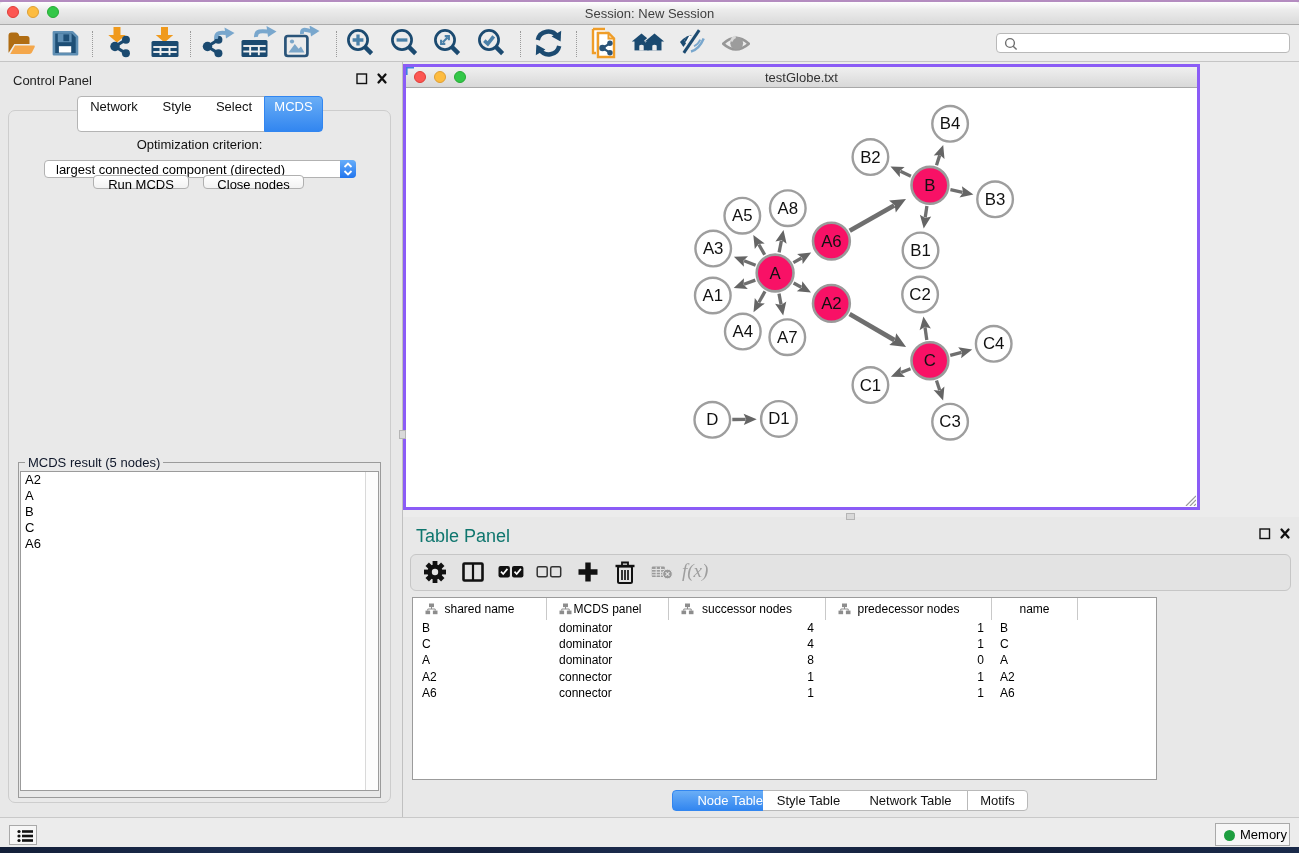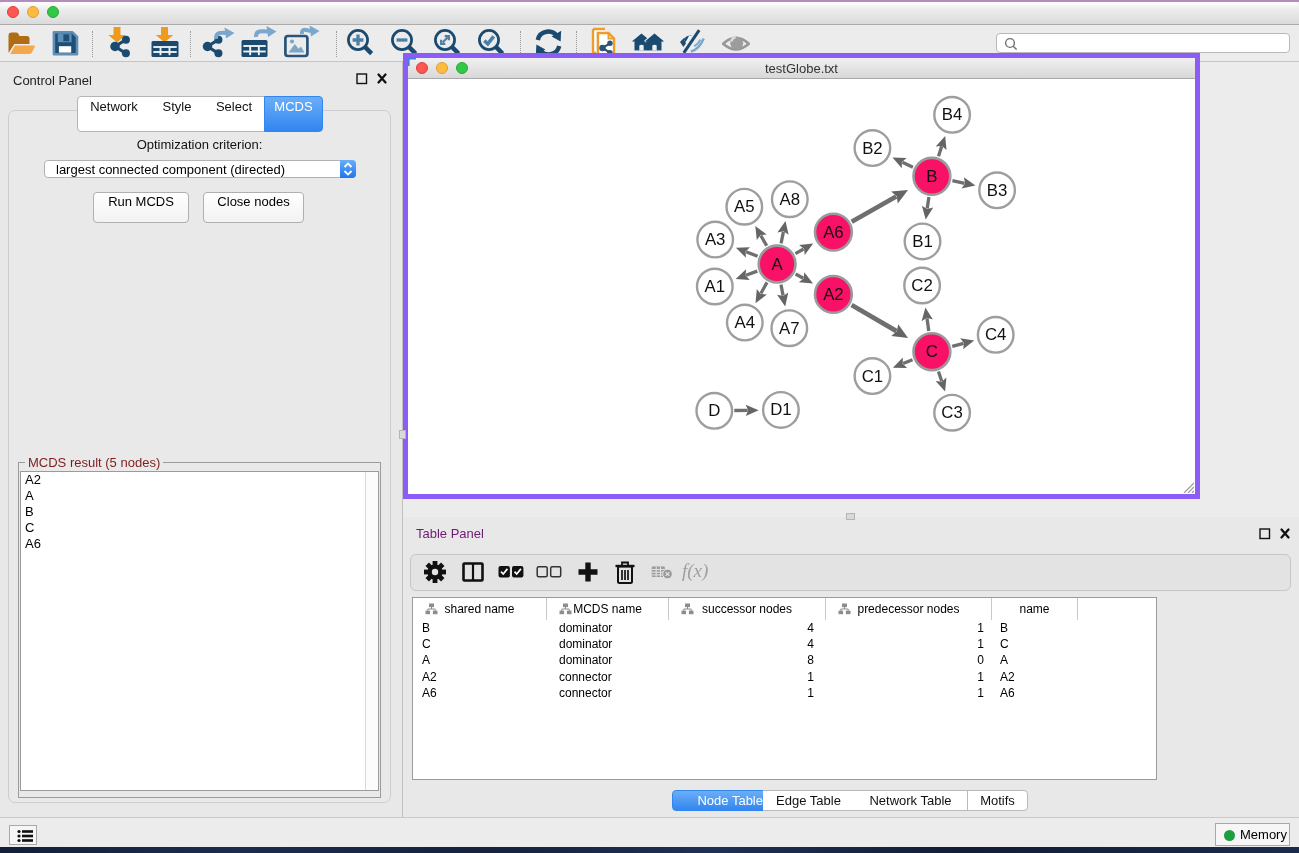--- a/index.html
+++ b/index.html
@@ -42,48 +42,48 @@
 .tab.sel { background:linear-gradient(#6aaef6,#3286f0); color:#fff; border-color:#3286f0; }
 #cp-content { position:absolute; left:8px; top:48px; width:383px; height:693px;
   background:#e9e9e9; border:1px solid #cdcdcd; border-radius:7px; }
 #opt-label { position:absolute; left:0; top:26px; width:100%; text-align:center;
   font-size:13px; color:#111; }
 #dropdown { position:absolute; left:35px; top:49px; width:312px; height:18px;
   background:#fff; border:1px solid #b2b2b2; border-radius:4px; font-size:13px;
   line-height:17px; padding-left:11px; color:#000; }
 #dropdown .stepper { position:absolute; right:-1px; top:-1px; width:16px; height:18px;
   background:linear-gradient(#67aefa,#2175ee); border-radius:0 4px 4px 0; }
-.btn { position:absolute; top:81px; height:31px; background:linear-gradient(#ffffff,#f2f2f2);
+.btn { position:absolute; top:64px; height:14px; background:linear-gradient(#ffffff,#f2f2f2);
   border:1px solid #b0b0b0; border-radius:4px; font-size:13px; color:#000;
   text-align:center; line-height:17px; }
 #fieldset { position:absolute; left:9px; top:351px; width:363px; height:336px;
   border:1px solid #9b9b9b; }
 #fieldset .legend { position:absolute; left:6px; top:-8px; background:#e9e9e9;
-  padding:0 3px; font-size:13px; color:#7f1d1d; }
+  padding:0 3px; font-size:13px; color:#0f172a; }
 #mcds-list { position:absolute; left:1px; top:8px; width:359px; height:320px;
   background:#fff; border:1px solid #9b9b9b; font-size:13px; color:#000; }
 #mcds-list .sb { position:absolute; right:0; top:0; width:13px; height:100%;
   border-left:1px solid #d9d9d9; background:#fcfcfc; }
 #mcds-list div.item { padding-left:4px; height:16px; line-height:16px; }
 #mcds-list div.item:first-of-type { margin-top:2px; }
 
 
-#netwin { left:403px; top:53px; width:797px; height:446px;
-  border:5px solid #8b5cf6; background:#fff; }
+#netwin { left:403px; top:64px; width:797px; height:446px;
+  border:3px solid #8b5cf6; background:#fff; }
 #netwin .wtitle { position:absolute; left:0; top:0; width:100%; height:21px;
   background:linear-gradient(#f0f0f0,#d8d8d8); border-bottom:1px solid #a8a8a8;
   text-align:center; font-size:13px; color:#333; line-height:21px; }
 #netwin .tl { top:4px; }
 #netwin .t1 { left:8px;  background:#fc5753; border:1px solid #df3e38; }
 #netwin .t2 { left:28px; background:#fdbc40; border:1px solid #de9f34; }
 #netwin .t3 { left:48px; background:#33c748; border:1px solid #27aa35; }
 
 
 #tpanel { left:403px; top:517px; width:896px; height:300px; background:#e8e8e8; }
-#tpanel .ptitle { position:absolute; left:13px; top:9px; font-size:13px; color:#701a75; }
+#tpanel .ptitle { position:absolute; left:13px; top:9px; font-size:18px; color:#0f766e; }
 #ttoolbar { position:absolute; left:7px; top:37px; width:881px; height:37px;
   background:#e3e3e3; border:1px solid #c6c6c6; border-radius:6px; }
 #ttable { position:absolute; left:9px; top:80px; width:745px; height:183px;
   background:#fff; border:1px solid #9b9b9b; }
 #thead { position:absolute; left:0; top:0; height:22px; background:#f2f2f2;
   border-bottom:1px solid #cfcfcf; }
 .th { position:absolute; top:0; height:22px; border-right:1px solid #c9c9c9;
   font-size:12px; color:#000; }
 .th span { position:absolute; width:100%; text-align:center; top:4px; }
 .trow { position:absolute; font-size:12px; color:#000; height:16px; line-height:16px; }
@@ -104,20 +104,21 @@
   border-radius:50%; background:#1d9e3f; }
 </style>
 </head>
 <body>
 
 <div class="abs" id="desktop-top"></div>
 <div class="abs" id="titlebar">
   <div class="tl t1"></div>
     <div class="tl t2"></div>
     <div class="tl t3"></div>
+  <div class="title">Session: New Session</div>
 </div>
 
 <div class="abs" id="toolbar">
   <div id="icons">
       <svg style="position:absolute;left:107px;top:0px" width="28" height="33" viewBox="0 0 28 33">
         <path d="M6.5 1 L13.5 1 L13.5 9 L18.7 9 L10 16.5 L1.3000000000000007 9 L6.5 9 Z" fill="#f09a1d"></path>
         <g stroke="#1b4a70" stroke-width="3.135" fill="none">
           <line x1="8" y1="20.5" x2="18.924999999999997" y2="13.66"></line>
           <line x1="8" y1="20.5" x2="18.924999999999997" y2="27.34"></line>
         </g>
@@ -460,21 +461,21 @@
           </svg>
           <span>shared name</span>
         </div>
         <div class="th" style="left:134px;width:122px">
           <svg width="13" height="12" viewBox="0 0 13 12" style="position:absolute;left:12px;top:5px">
             <rect x="4" y="0.5" width="5" height="3.6" fill="#8d8d8d"></rect>
             <rect x="0.5" y="7.6" width="4.6" height="3.6" fill="#8d8d8d"></rect>
             <rect x="7.9" y="7.6" width="4.6" height="3.6" fill="#8d8d8d"></rect>
             <path d="M6.5 4 L6.5 6 M2.8 7.7 L2.8 6 L10.2 6 L10.2 7.7" fill="none" stroke="#8d8d8d" stroke-width="1"></path>
           </svg>
-          <span>MCDS name</span>
+          <span>MCDS panel</span>
         </div>
         <div class="th" style="left:256px;width:157px">
           <svg width="13" height="12" viewBox="0 0 13 12" style="position:absolute;left:12px;top:5px">
             <rect x="4" y="0.5" width="5" height="3.6" fill="#8d8d8d"></rect>
             <rect x="0.5" y="7.6" width="4.6" height="3.6" fill="#8d8d8d"></rect>
             <rect x="7.9" y="7.6" width="4.6" height="3.6" fill="#8d8d8d"></rect>
             <path d="M6.5 4 L6.5 6 M2.8 7.7 L2.8 6 L10.2 6 L10.2 7.7" fill="none" stroke="#8d8d8d" stroke-width="1"></path>
           </svg>
           <span>successor nodes</span>
         </div>
@@ -512,21 +513,21 @@
       <div class="trow" style="left:471px;top:70.60000000000001px;width:100px;text-align:right">1</div>
       <div class="trow" style="left:587px;top:70.60000000000001px;width:80px">A2</div>
       <div class="trow" style="left:9px;top:86.80000000000001px;width:100px">A6</div>
       <div class="trow" style="left:146px;top:86.80000000000001px;width:100px">connector</div>
       <div class="trow" style="left:301px;top:86.80000000000001px;width:100px;text-align:right">1</div>
       <div class="trow" style="left:471px;top:86.80000000000001px;width:100px;text-align:right">1</div>
       <div class="trow" style="left:587px;top:86.80000000000001px;width:80px">A6</div>
   </div>
   <div id="btabs">
     <div class="btab sel" style="left:0; width:92px; border-radius:4px 0 0 4px;">Node Table</div>
-    <div class="btab" style="left:91px; width:92px; border-left:none;">Edge Table</div>
+    <div class="btab" style="left:91px; width:92px; border-left:none;">Style Table</div>
     <div class="btab" style="left:182px; width:114px; border-left:none;">Network Table</div>
     <div class="btab" style="left:295px; width:61px; border-radius:0 4px 4px 0;">Motifs</div>
   </div>
 </div>
 
 <div class="abs" style="left:846px;top:513px;width:9px;height:7px;background:#d9d9d9;border:1px solid #b5b5b5"></div>
 <div class="abs" style="left:399px;top:430px;width:7px;height:9px;background:#d9d9d9;border:1px solid #b5b5b5"></div>
 <div class="abs" id="statusbar">
   <div id="listbtn">
     <svg width="26" height="18" viewBox="0 0 26 18" style="margin:1px 0 0 4px">

